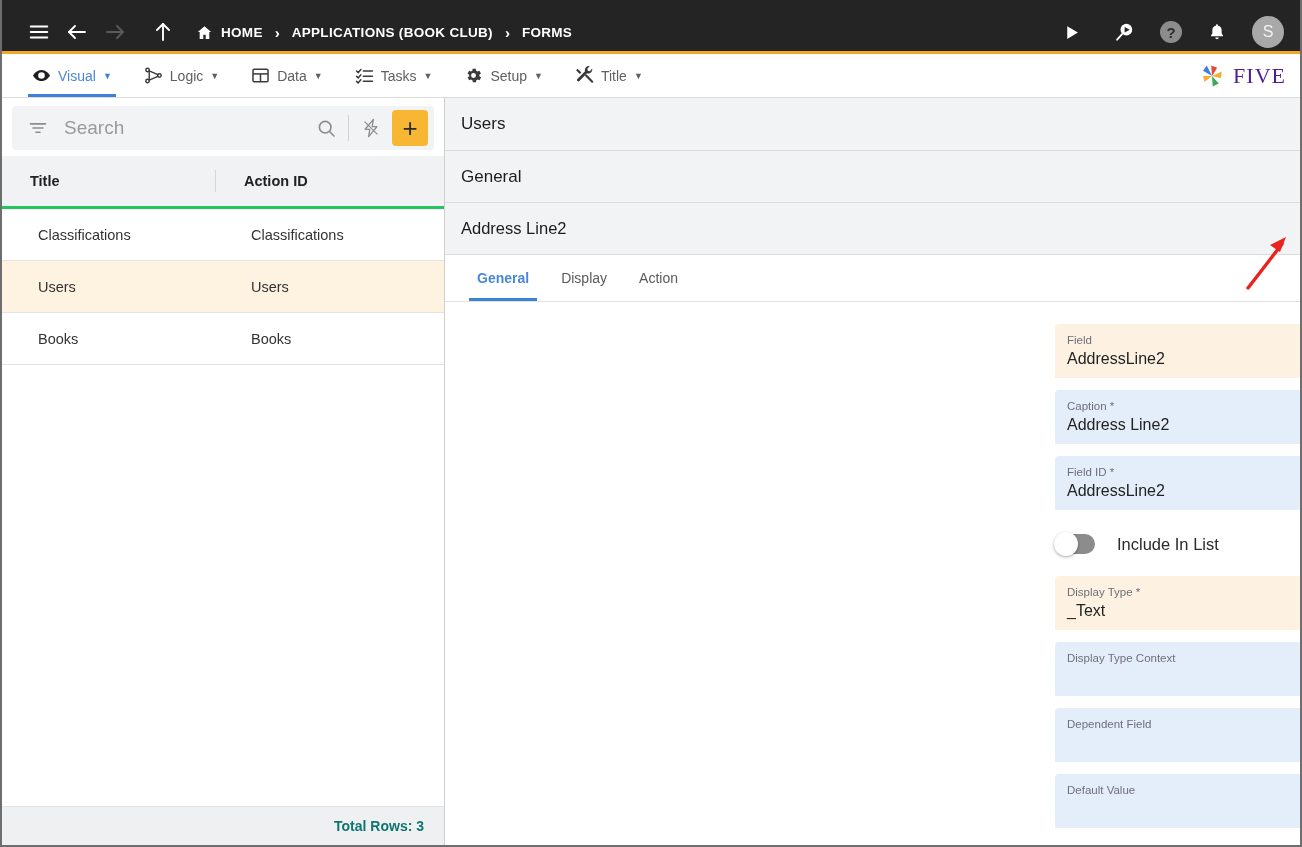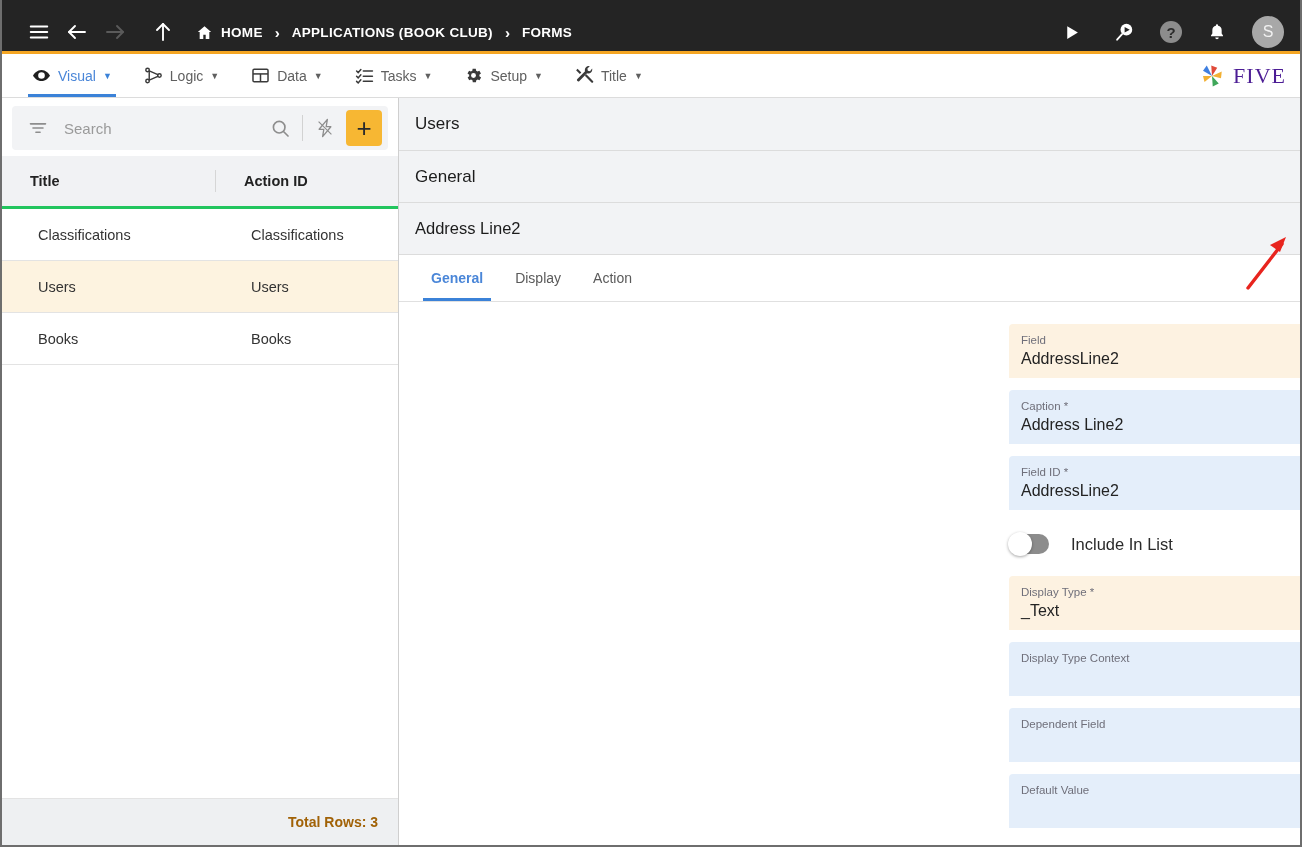--- a/index.html
+++ b/index.html
@@ -118,21 +118,21 @@
     margin: 8px 10px 6px 10px;
     height: 44px;
     background: #f2f3f5;
     border-radius: 4px;
     display: flex; align-items: center;
     padding: 0 6px 0 14px;
   }
   .search-input {
     flex: 1;
     border: none; outline: none; background: transparent;
-    font-size: 15px; color: #444;
+    font-size: 19px; color: #444;
     padding-left: 14px;
     font-family: "Liberation Sans", sans-serif;
   }
   .search-input::placeholder { color: #9a9a9a; }
   .sb-btn {
     width: 34px; height: 34px;
     display: flex; align-items: center; justify-content: center;
     color: #8d8d8d;
   }
   .sb-div { width: 1px; height: 26px; background: #d2d2d2; margin: 0 5px; }
@@ -165,24 +165,24 @@
     border-bottom: 1px solid #e3e3e3;
     font-size: 14.5px; color: #333;
     background: #ffffff;
   }
   .trow.sel { background: #fdf3e0; }
   .td { padding-left: 36px; }
   .td.c1 { width: 213px; }
   .td.c2 { flex: 1; }
   .filler { flex: 1; background: #ffffff; border-bottom: 1px solid #e3e3e3;}
   .tfoot {
-    height: 46px; background: #eef0f2;
+    height: 38px; background: #eef0f2;
     display: flex; align-items: center; justify-content: flex-end;
     padding-right: 20px;
-    font-size: 14px; font-weight: bold; color: #a16207;
+    font-size: 14px; font-weight: bold; color: #0f766e;
   }
 
   
   .right { flex: 1; display: flex; flex-direction: column; background: #ffffff; position: relative; }
 
   .panel-head {
     background: #f2f3f5;
     border-bottom: 1px solid #dcdcdc;
     display: flex; align-items: center;
     padding: 0 22px 0 16px;

